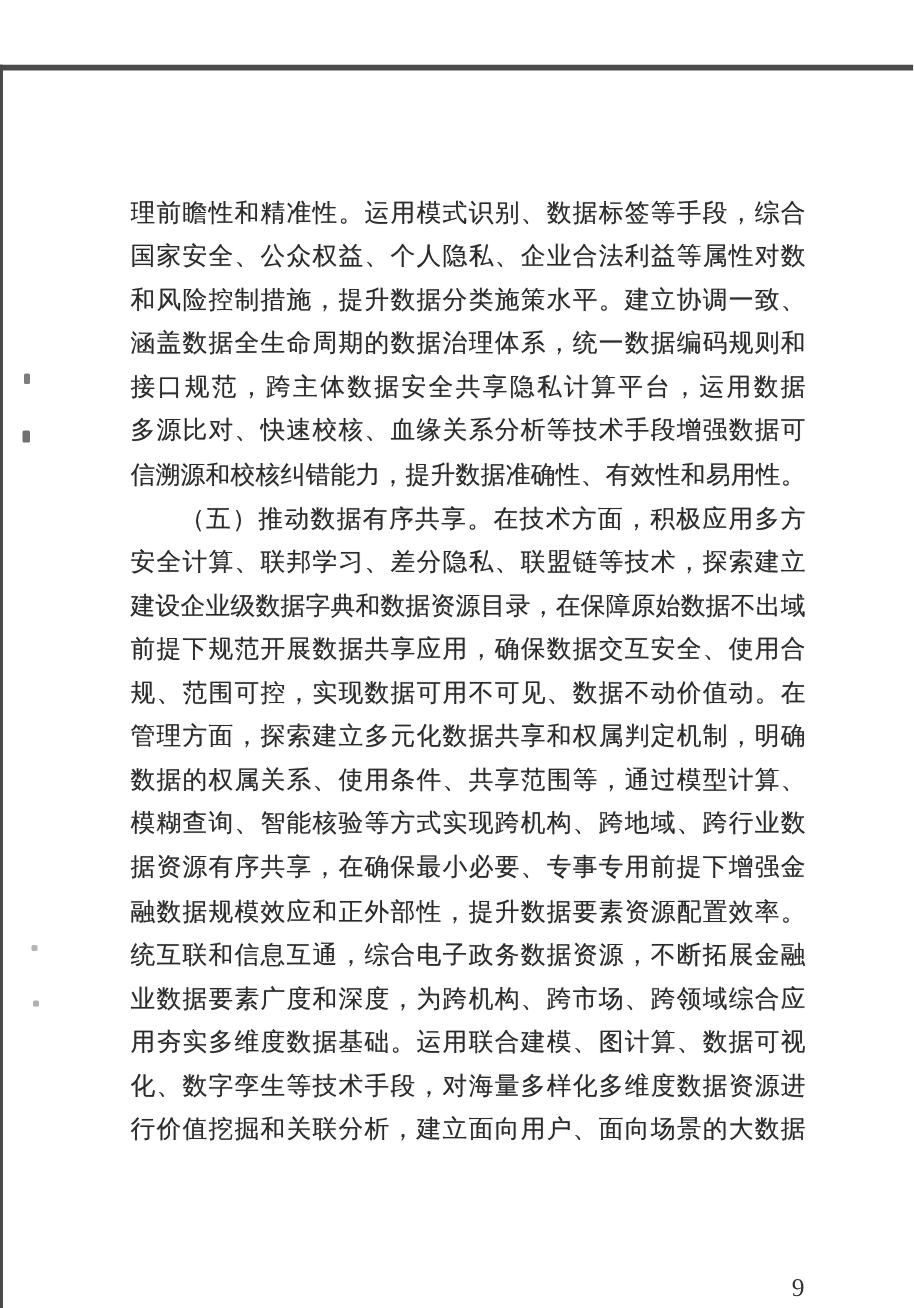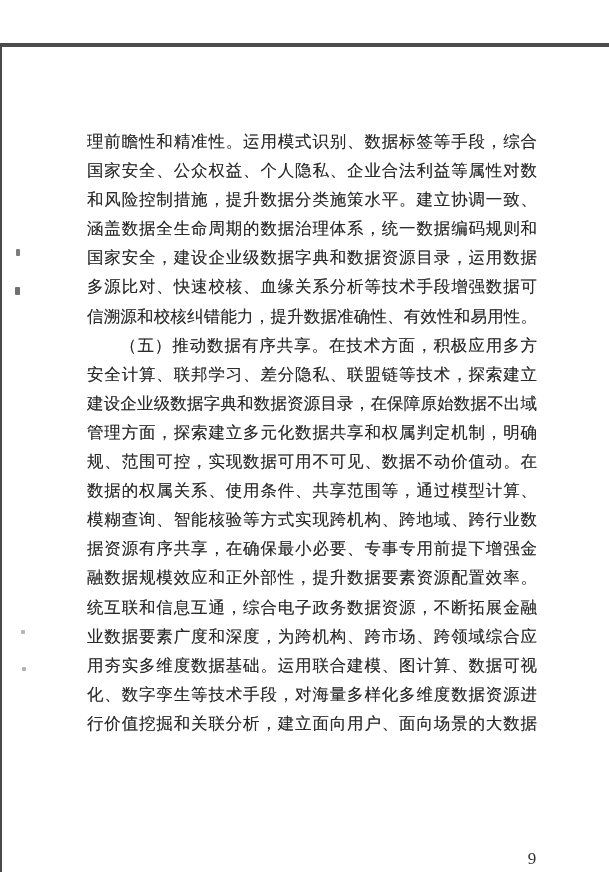--- a/index.html
+++ b/index.html
@@ -79,28 +79,29 @@
   <div class="speck speck-1"></div>
   <div class="speck speck-2"></div>
   <div class="speck speck-3"></div>
   <div class="speck speck-4"></div>
 
   <div class="body-text">
     <div class="line">理前瞻性和精准性。运用模式识别、数据标签等手段，综合</div>
     <div class="line">国家安全、公众权益、个人隐私、企业合法利益等属性对数</div>
     <div class="line">和风险控制措施，提升数据分类施策水平。建立协调一致、</div>
     <div class="line">涵盖数据全生命周期的数据治理体系，统一数据编码规则和</div>
-    <div class="line">国家安全，建设企业级数据字典和数据资源目录，运用数据</div>
+    <div class="line">接口规范，跨主体数据安全共享隐私计算平台，运用数据</div>
     <div class="line">多源比对、快速校核、血缘关系分析等技术手段增强数据可</div>
     <div class="line">信溯源和校核纠错能力，提升数据准确性、有效性和易用性。</div>
     <div class="line para-start">（五）推动数据有序共享。在技术方面，积极应用多方</div>
     <div class="line">安全计算、联邦学习、差分隐私、联盟链等技术，探索建立</div>
     <div class="line">建设企业级数据字典和数据资源目录，在保障原始数据不出域</div>
+    <div class="line">前提下规范开展数据共享应用，确保数据交互安全、使用合</div>
+    <div class="line">规、范围可控，实现数据可用不可见、数据不动价值动。在</div>
     <div class="line">管理方面，探索建立多元化数据共享和权属判定机制，明确</div>
-    <div class="line">规、范围可控，实现数据可用不可见、数据不动价值动。在</div>
     <div class="line">数据的权属关系、使用条件、共享范围等，通过模型计算、</div>
     <div class="line">模糊查询、智能核验等方式实现跨机构、跨地域、跨行业数</div>
     <div class="line">据资源有序共享，在确保最小必要、专事专用前提下增强金</div>
     <div class="line">融数据规模效应和正外部性，提升数据要素资源配置效率。</div>
     <div class="line">统互联和信息互通，综合电子政务数据资源，不断拓展金融</div>
     <div class="line">业数据要素广度和深度，为跨机构、跨市场、跨领域综合应</div>
     <div class="line">用夯实多维度数据基础。运用联合建模、图计算、数据可视</div>
     <div class="line">化、数字孪生等技术手段，对海量多样化多维度数据资源进</div>
     <div class="line">行价值挖掘和关联分析，建立面向用户、面向场景的大数据</div>
   </div>

